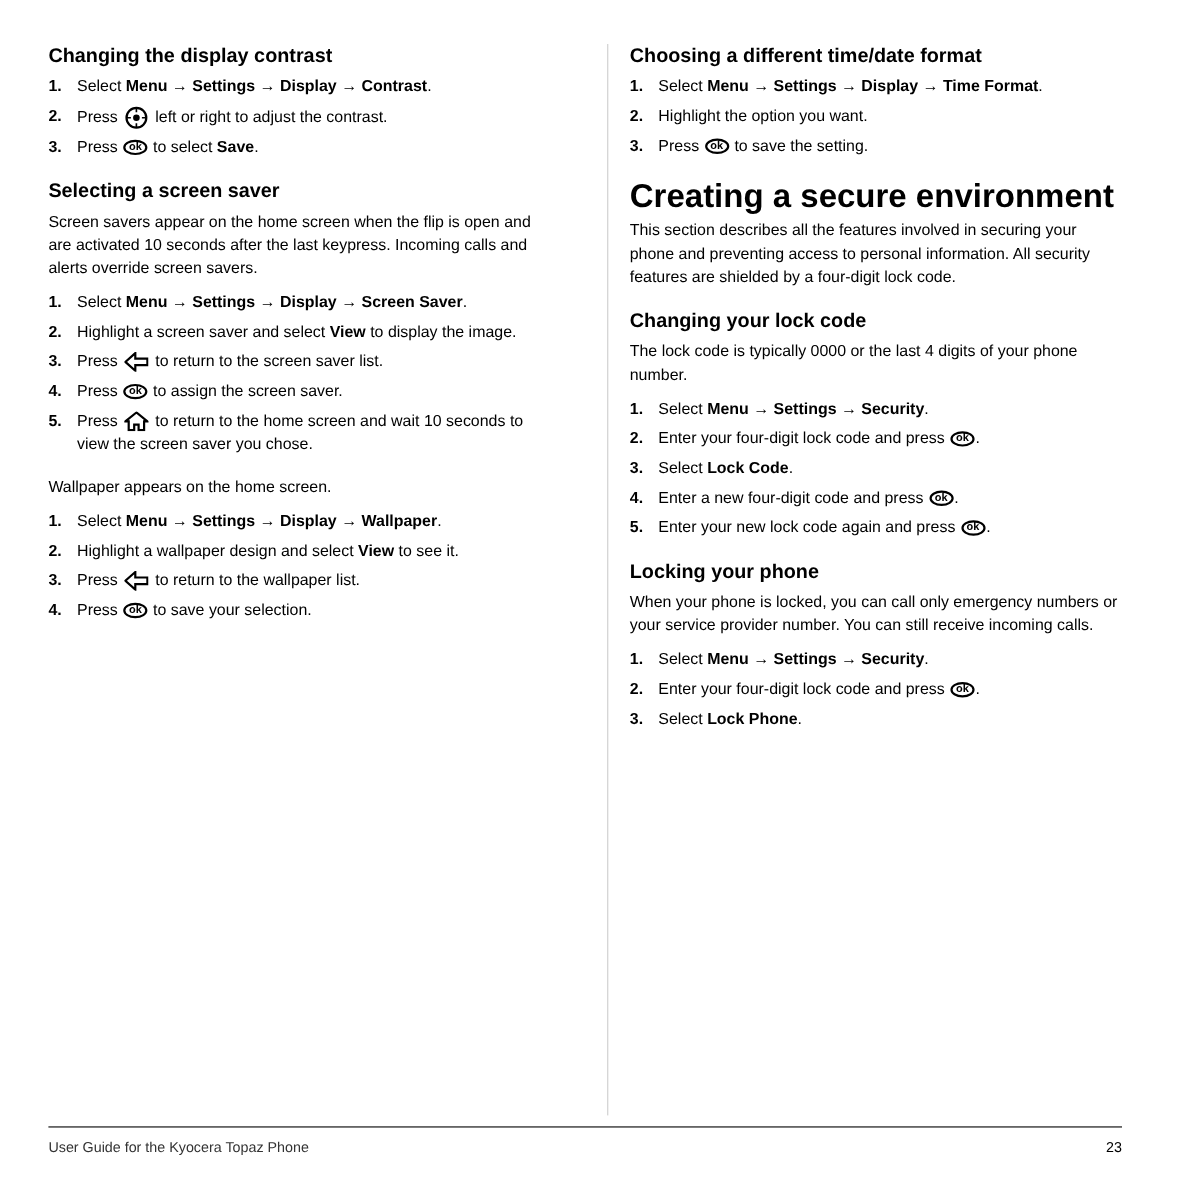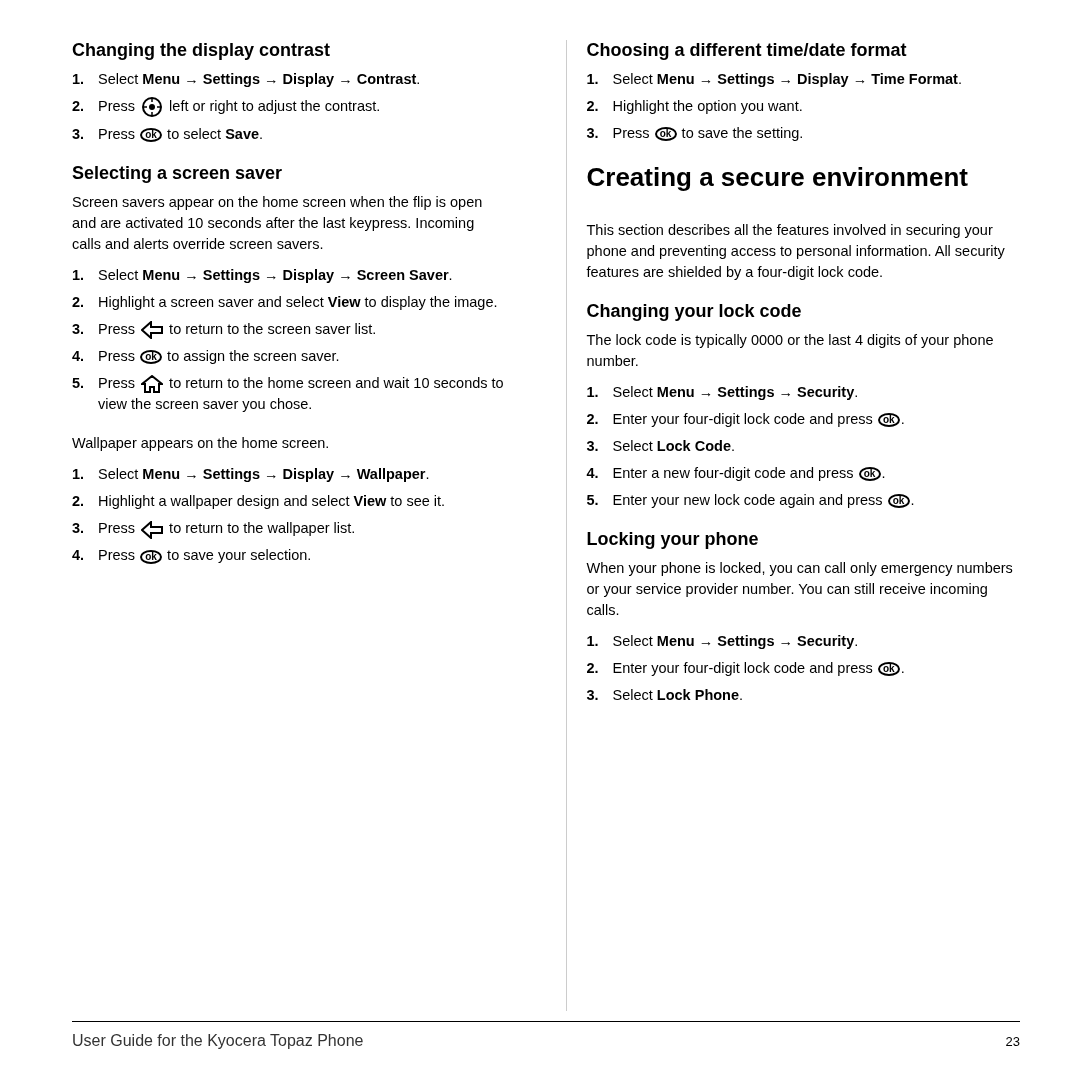--- a/index.html
+++ b/index.html
@@ -8,21 +8,21 @@
       height: 1080px;
       background: #fff;
       font-family: 'Arial', sans-serif;
       font-size: 15px;
       color: #000;
       overflow: hidden;
     }
     .page {
       width: 1080px;
       height: 1080px;
-      padding: 40px 60px 30px 72px;
+      padding: 40px 60px 30px 44px;
       display: flex;
       flex-direction: column;
     }
     .content-area {
       display: flex;
       flex: 1;
       gap: 40px;
     }
     .left-column {
       flex: 1;
@@ -36,23 +36,23 @@
     .section-title {
       font-size: 18px;
       font-weight: bold;
       margin-bottom: 8px;
       margin-top: 20px;
     }
     .section-title:first-child {
       margin-top: 0;
     }
     .big-section-title {
-      font-size: 26px;
-      font-weight: bold;
-      margin-bottom: 27px;
+      font-size: 30px;
+      font-weight: bold;
+      margin-bottom: 4px;
       margin-top: 10px;
     }
     .body-text {
       font-size: 14.5px;
       line-height: 1.45;
       margin-bottom: 10px;
     }
     ol {
       list-style: none;
       counter-reset: list-counter;
@@ -99,21 +99,21 @@
     }
     .footer {
       border-top: 1px solid #000;
       padding-top: 10px;
       display: flex;
       justify-content: space-between;
       align-items: center;
       margin-top: 10px;
     }
     .footer-text {
-      font-size: 16px;
+      font-size: 13px;
       color: #333;
     }
     .footer-page {
       font-size: 13px;
     }
   </style>
 </head>
 <body>
 
 <div class="page">

